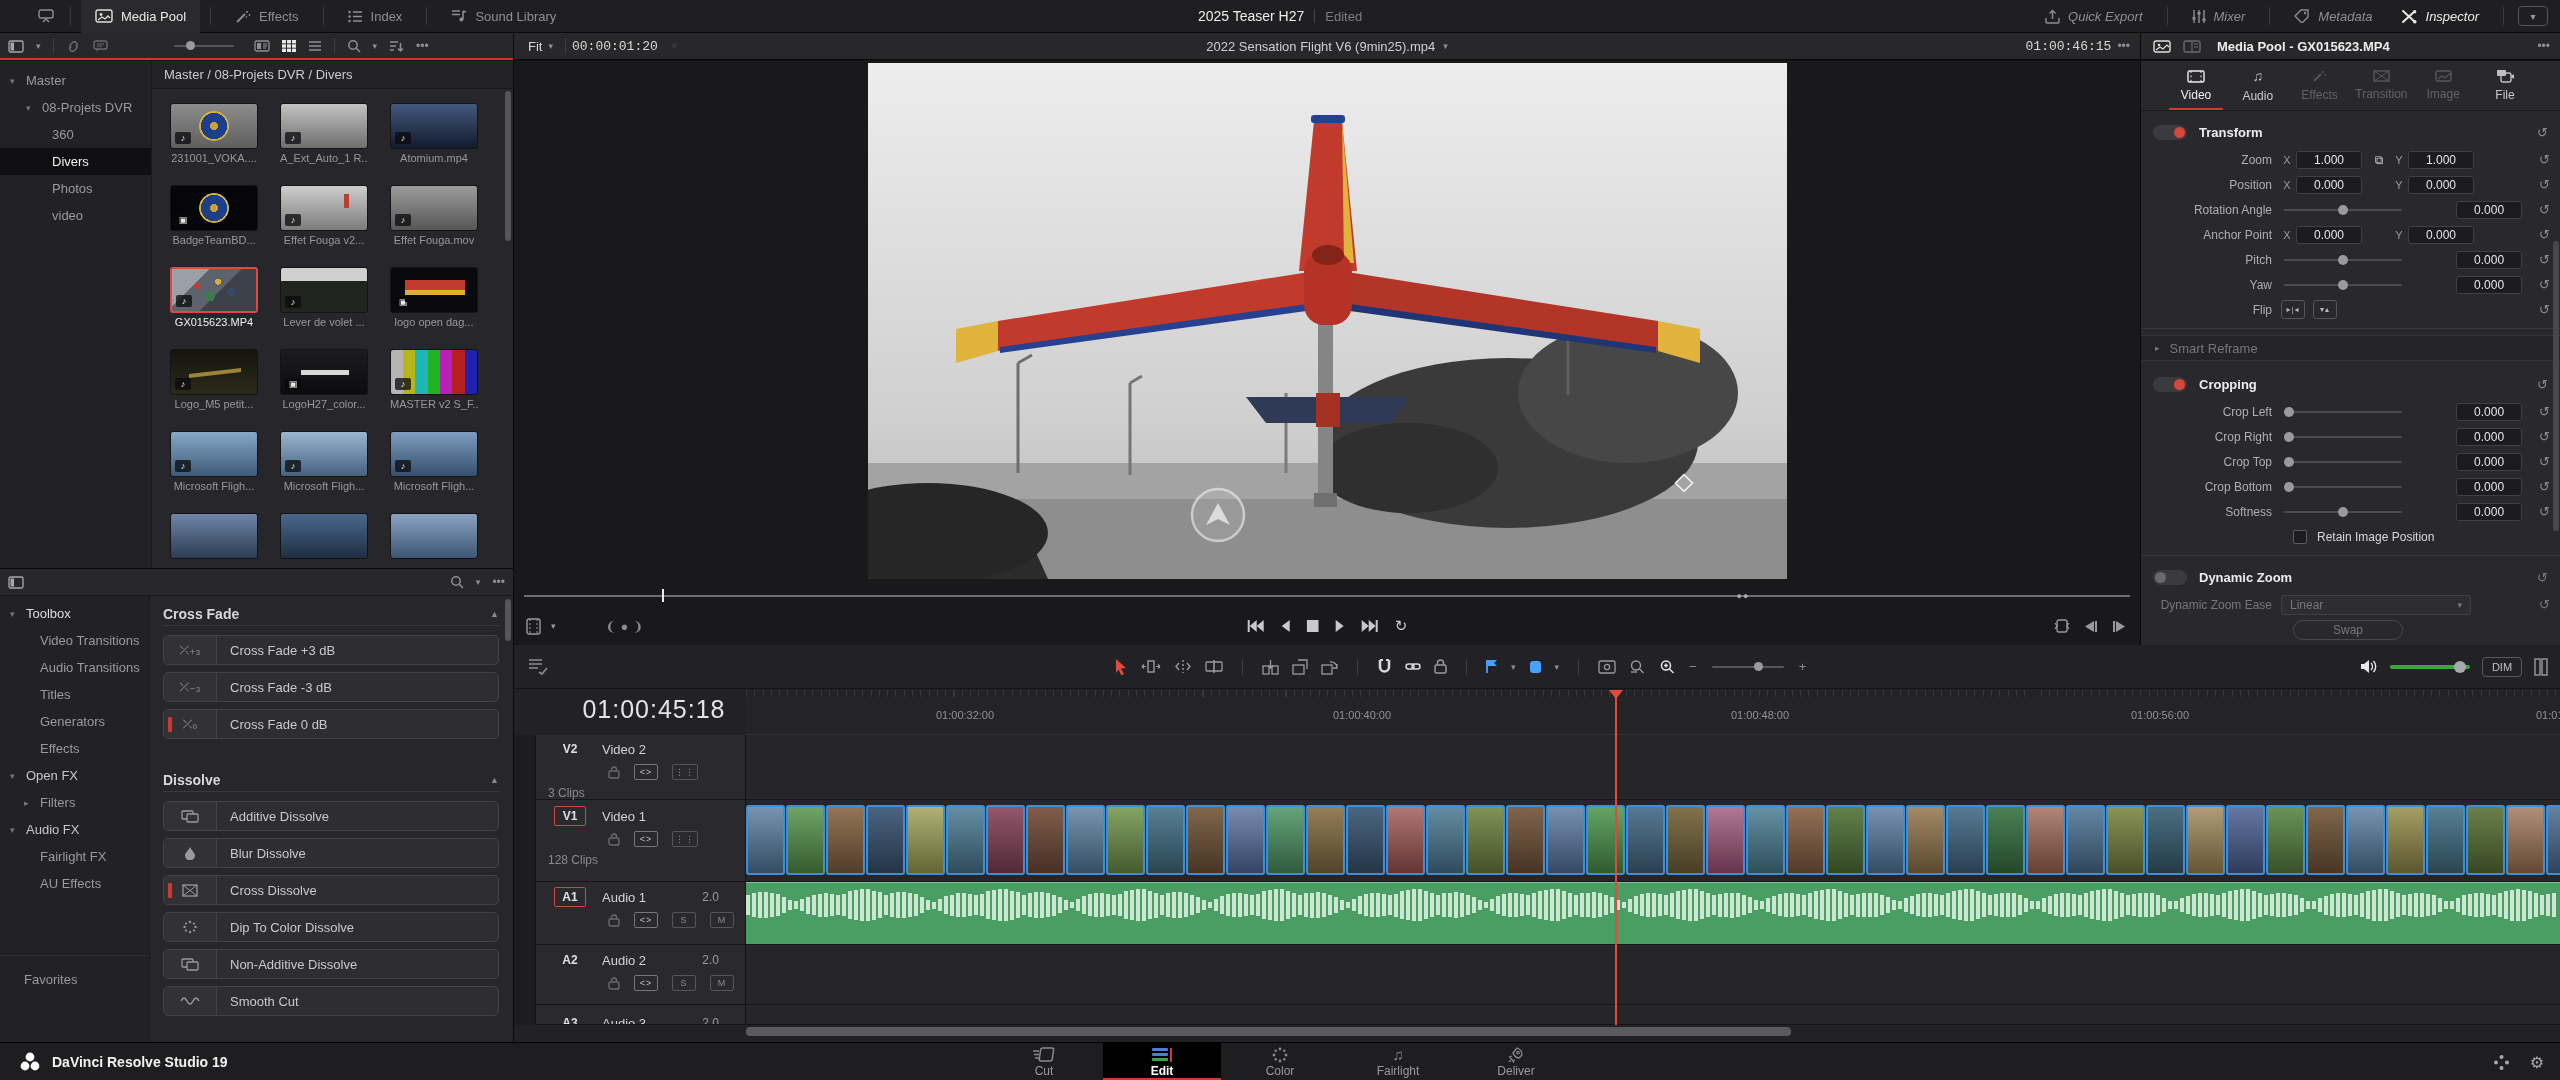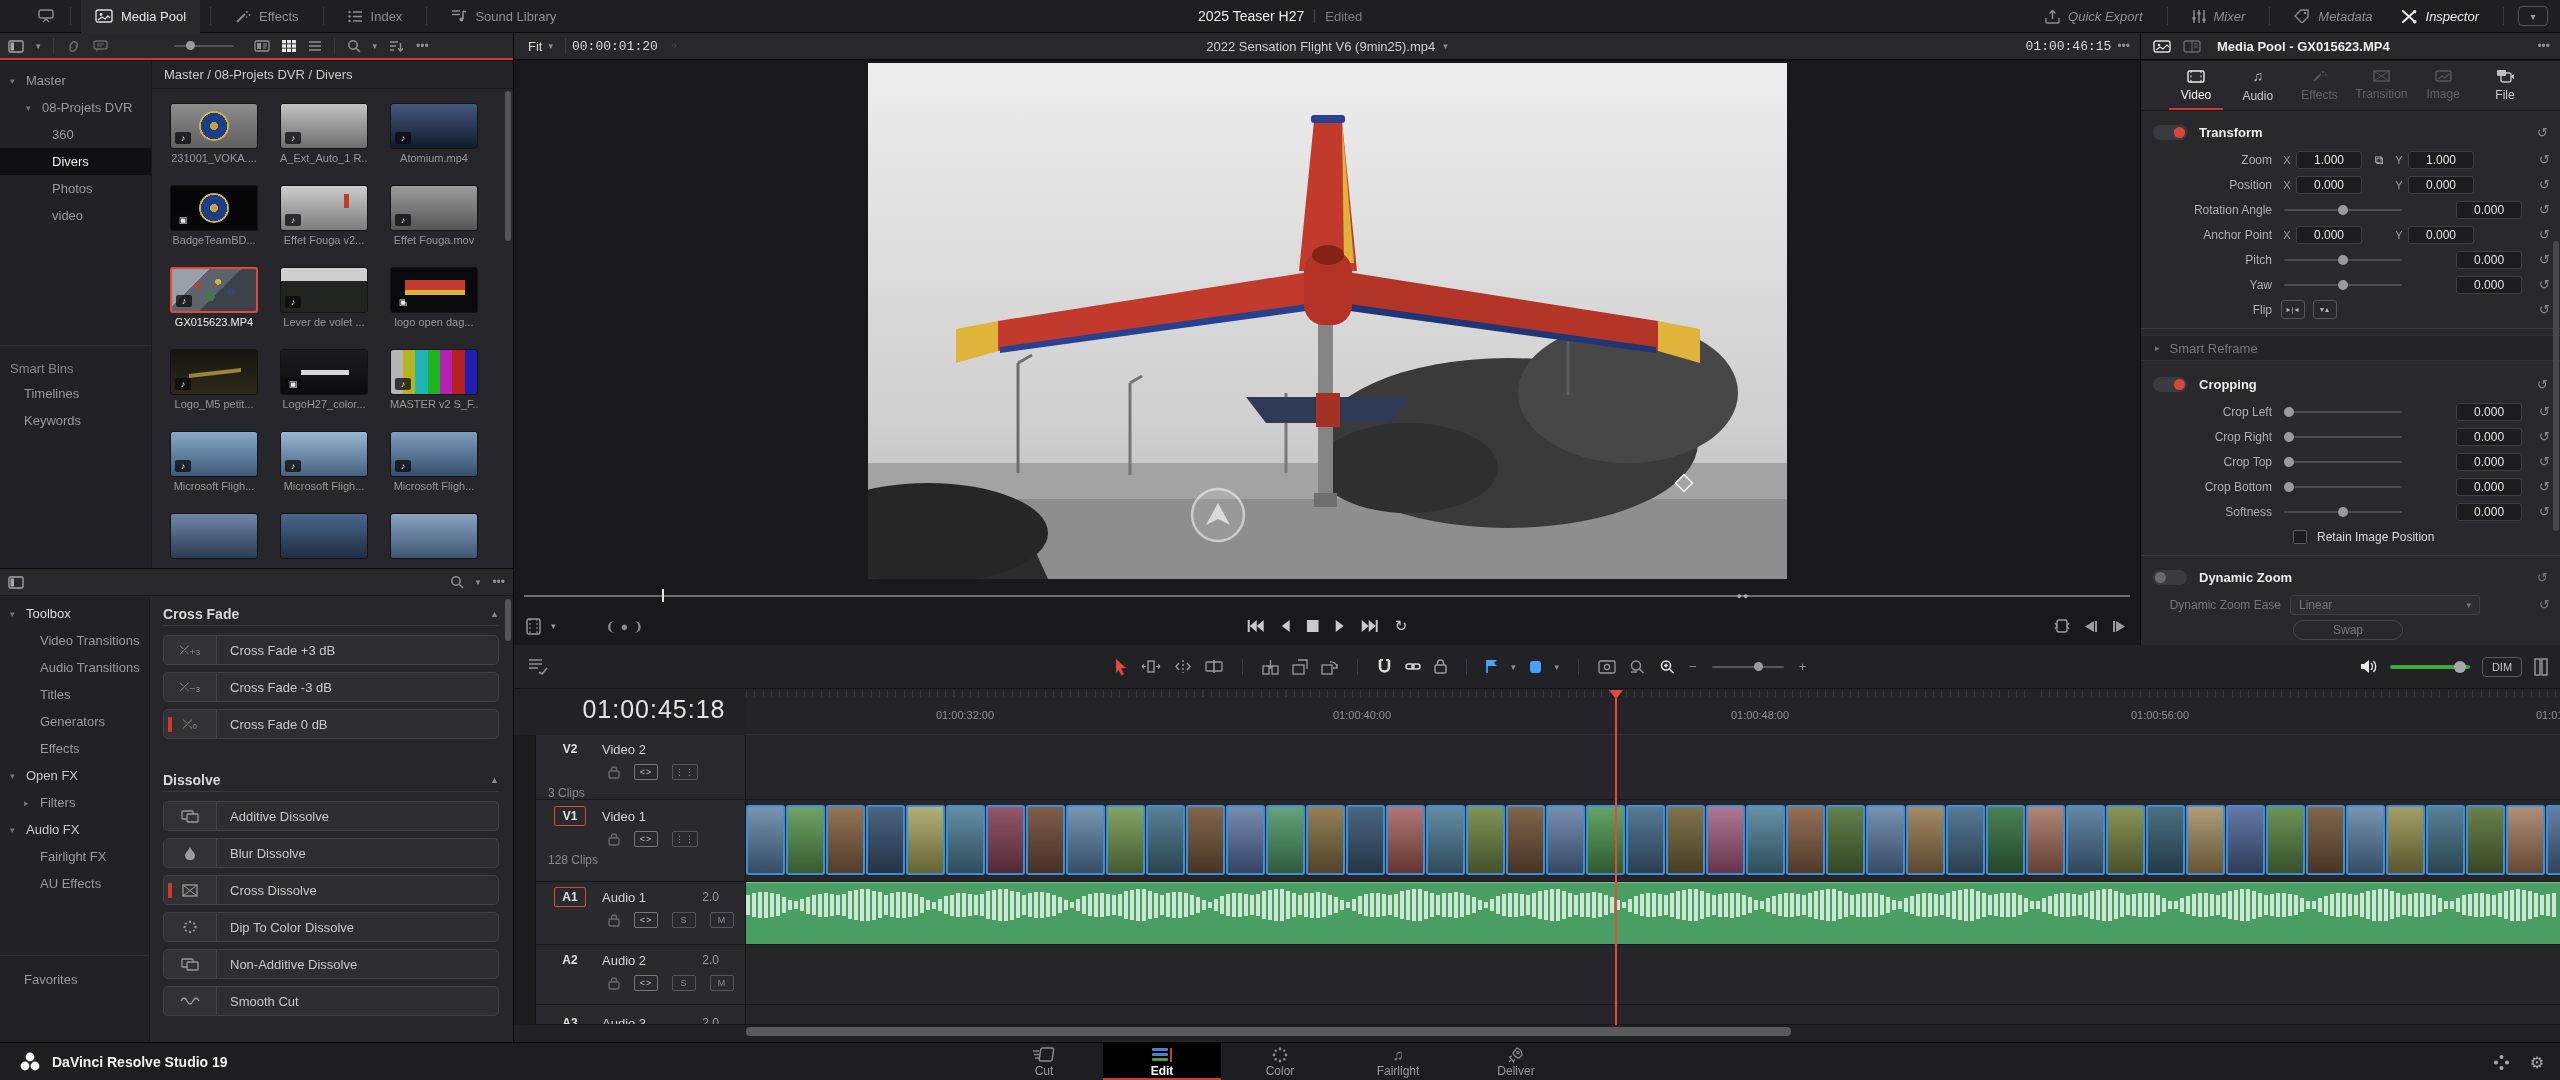--- a/index.html
+++ b/index.html
@@ -139,21 +139,21 @@
   .sl .kn { position:absolute; top:-4px; width:10px; height:10px; border-radius:50%; background:#9a9a9e; }
   .sl .kn.c { left:50%; margin-left:-5px; } .sl .kn.l { left:0; }
   .flipbtn { width:24px; height:19px; border:1px solid #55555a; border-radius:3px; color:#b8b8bc; font-size:8px; display:flex; align-items:center; justify-content:center; margin-right:8px; letter-spacing:1px;}
   .isep { height:1px; background:#3a3a3e; margin:6px 0; }
   #smart-reframe { height:26px; background:#242428; display:flex; align-items:center; gap:10px; padding:0 14px; color:#77777b; border-top:1px solid #333337; border-bottom:1px solid #333337;}
   .chk { width:14px; height:14px; border:1px solid #5c5c60; border-radius:2px; background:#1c1c1f; margin-left:152px; margin-right:10px;}
   .dd { width:190px; height:20px; border:1px solid #404044; background:#2e2e32; border-radius:3px; color:#77777b; display:flex; align-items:center; padding:0 8px; font-size:12px; }
   .dd .cv { margin-left:auto; font-size:9px; }
   .swapbtn { width:110px; height:20px; border:1px solid #48484c; border-radius:10px; color:#77777b; display:flex; align-items:center; justify-content:center; font-size:12px; margin-left:152px; }
   #insp-scroll { position:absolute; right:1px; top:180px; width:6px; height:290px; background:#48484c; border-radius:3px;}
-  .dim-t { color:#77777b !important;margin-left:9px; }
+  .dim-t { color:#77777b !important; }
 
   
   #timeline { left:514px; top:645px; width:2046px; height:397px; background:#222226; }
   #tl-toolbar { position:absolute; left:0; top:0; width:2046px; height:44px; border-bottom:1px solid #141416; display:flex; align-items:center; }
   .tl-tools { position:absolute; left:600px; display:flex; align-items:center; gap:13px; }
   .tl-right { position:absolute; right:12px; display:flex; align-items:center; gap:12px; }
   .vol { width:80px; height:4px; border-radius:2px; background:#3aa83a; position:relative; }
   .vol .kn { position:absolute; right:4px; top:-4px; width:12px; height:12px; background:#a8a8ac; border-radius:50%; }
   .dimbtn { min-width:40px; height:20px; border:1px solid #5a5a5e; border-radius:4px; color:#c0c0c4; font-size:11px; display:flex; align-items:center; justify-content:center; padding:0 8px;}
   #tl-tc { position:absolute; left:40px; top:50px; width:200px; text-align:center; font-size:25px; color:#e4e4e6; letter-spacing:1px; }
@@ -432,29 +432,20 @@
       </div>
     <div class="tree-item sel" style="padding-left:52px">
         <span>Divers</span>
       </div>
     <div class="tree-item" style="padding-left:52px">
         <span>Photos</span>
       </div>
     <div class="tree-item" style="padding-left:52px">
         <span>video</span>
       </div>
-    <div class="tree-sec">
-      <div class="hdr">Smart Bins</div>
-      <div class="tree-item" style="padding-left:24px">
-          <span>Timelines</span>
-        </div>
-      <div class="tree-item" style="padding-left:24px">
-          <span>Keywords</span>
-        </div>
-    </div>
   </div>
   <div id="mp-right" class="abs">
     <div id="mp-breadcrumb">Master / 08-Projets DVR / Divers</div>
     <div id="mp-grid">
 
       <div class="thumb" style="left:18px; top:14px">
           <div class="img t1">
             <span class="badge">♪</span>
           </div>
           <div class="cap">231001_VOKA....</div>

